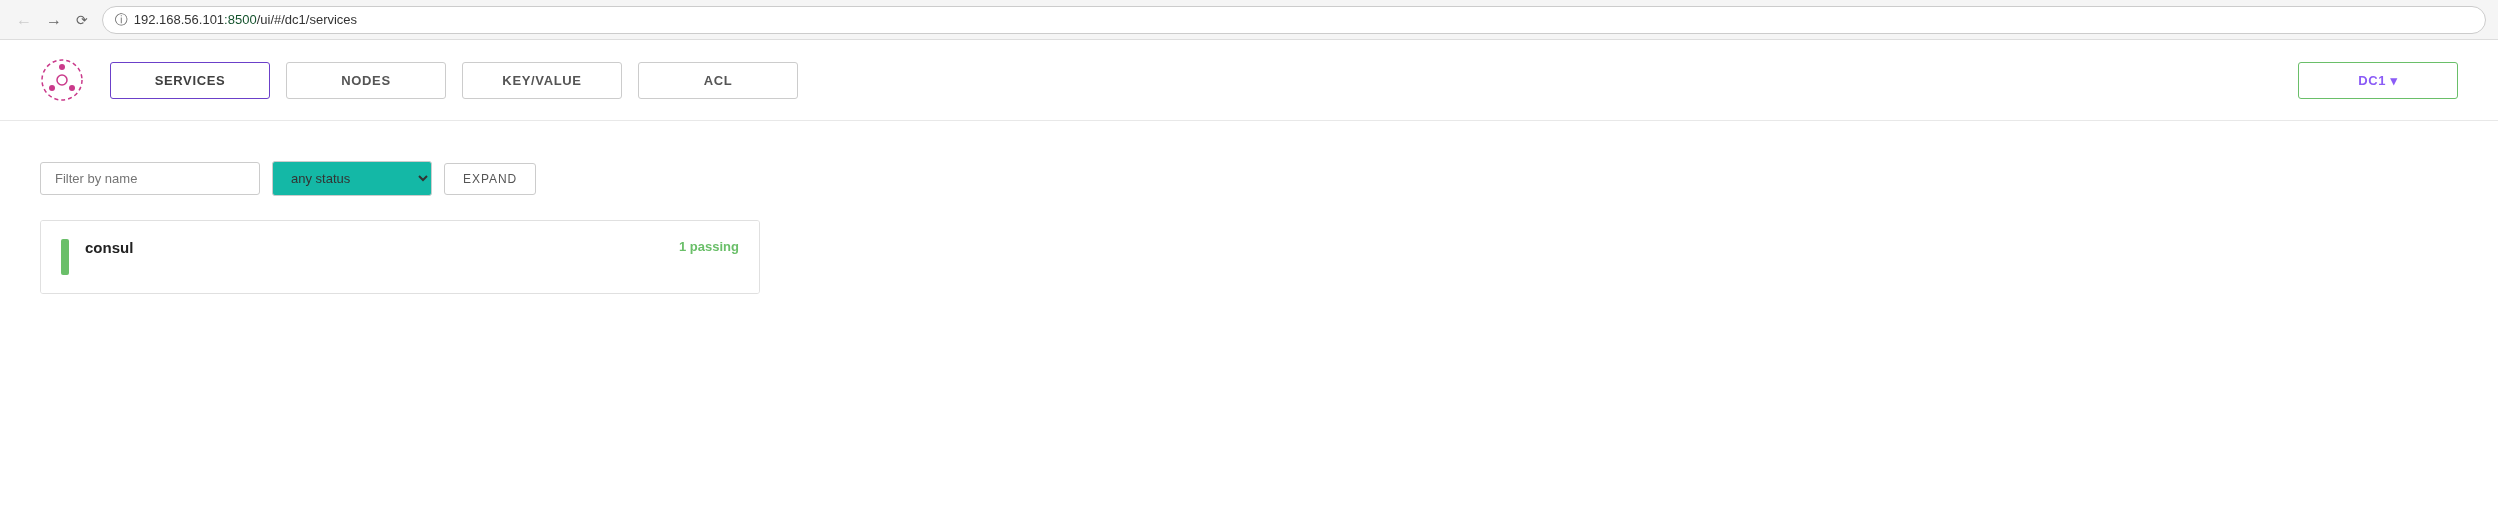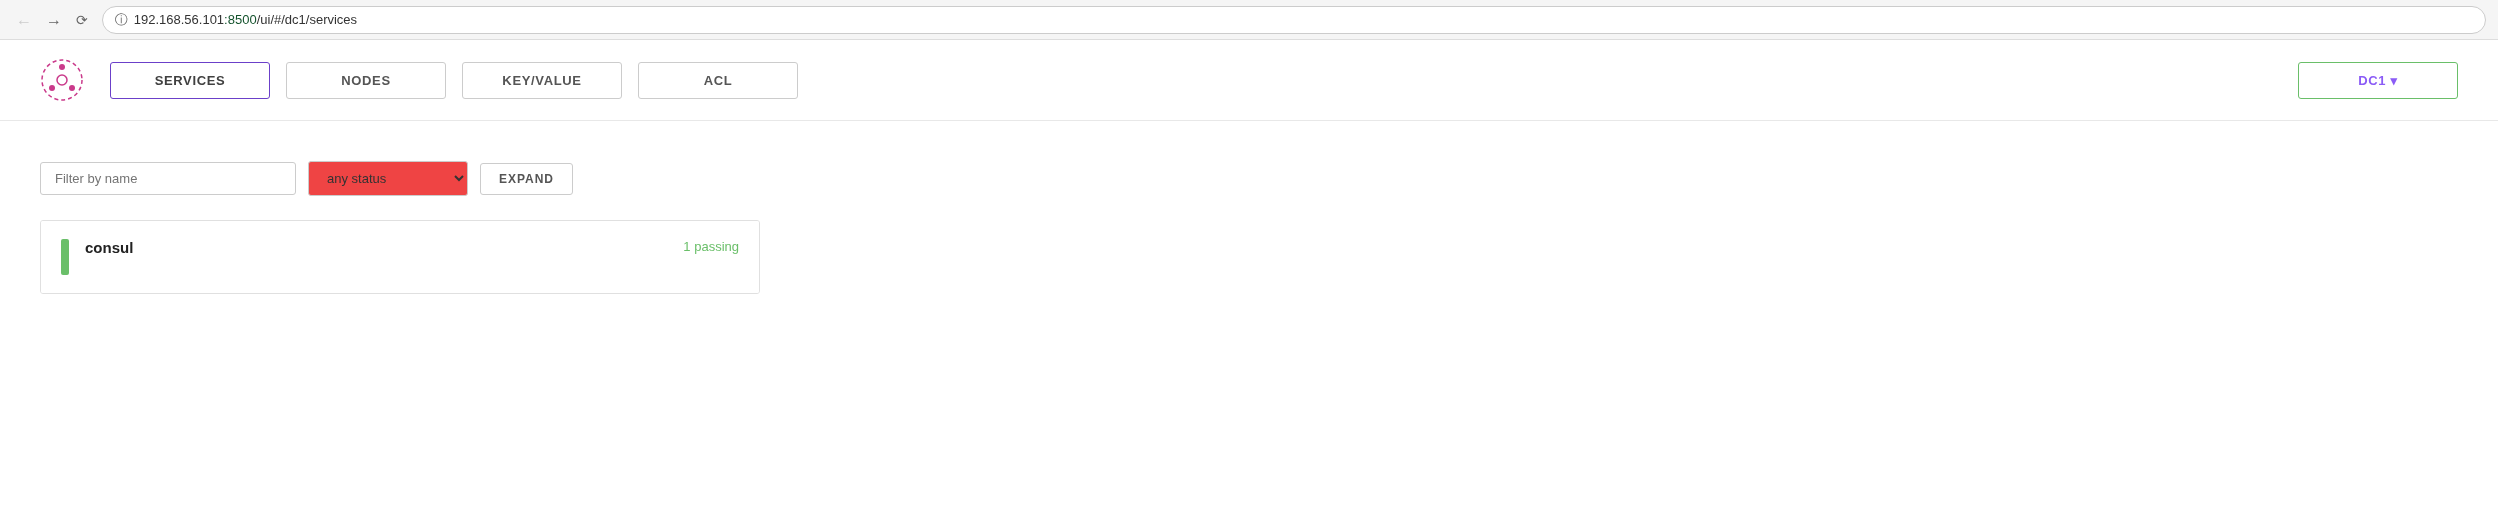--- a/index.html
+++ b/index.html
@@ -124,44 +124,44 @@
       gap: 12px;
       margin-bottom: 24px;
     }
 
     .filter-name-input {
       border: 1px solid #ccc;
       border-radius: 3px;
       padding: 8px 14px;
       font-size: 13px;
       color: #999;
-      width: 256px;
+      width: 220px;
       outline: none;
     }
 
     .filter-status-select {
       border: 1px solid #ccc;
       border-radius: 3px;
       padding: 8px 14px;
       font-size: 13px;
       color: #333;
-      background: #ef4444;
+      background: #14b8a6;
       cursor: pointer;
       outline: none;
       appearance: auto;
       width: 160px;
     }
 
     .expand-btn {
       border: 1.5px solid #ccc;
       border-radius: 3px;
       padding: 8px 18px;
       background: #fff;
       font-size: 12px;
-      font-weight: 700;
+      font-weight: 400;
       letter-spacing: 0.08em;
       color: #555;
       text-transform: uppercase;
       cursor: pointer;
     }
 
     
     .service-list {
       border: 1px solid #e0e0e0;
       border-radius: 3px;
@@ -194,21 +194,21 @@
       font-size: 15px;
       font-weight: 700;
       color: #222;
       flex: 1;
     }
 
     .service-health {
       font-size: 13px;
       color: #666;
     }
-    .service-health .passing-count { color: #6abf69; font-weight: 400; }
+    .service-health .passing-count { color: #6abf69; font-weight: 700; }
   </style>
 </head>
 <body>
 
 <div class="browser-bar">
   <div class="browser-nav">
     <button class="nav-btn disabled">←</button>
     <button class="nav-btn">→</button>
     <button class="refresh-btn">⟳</button>
   </div>

